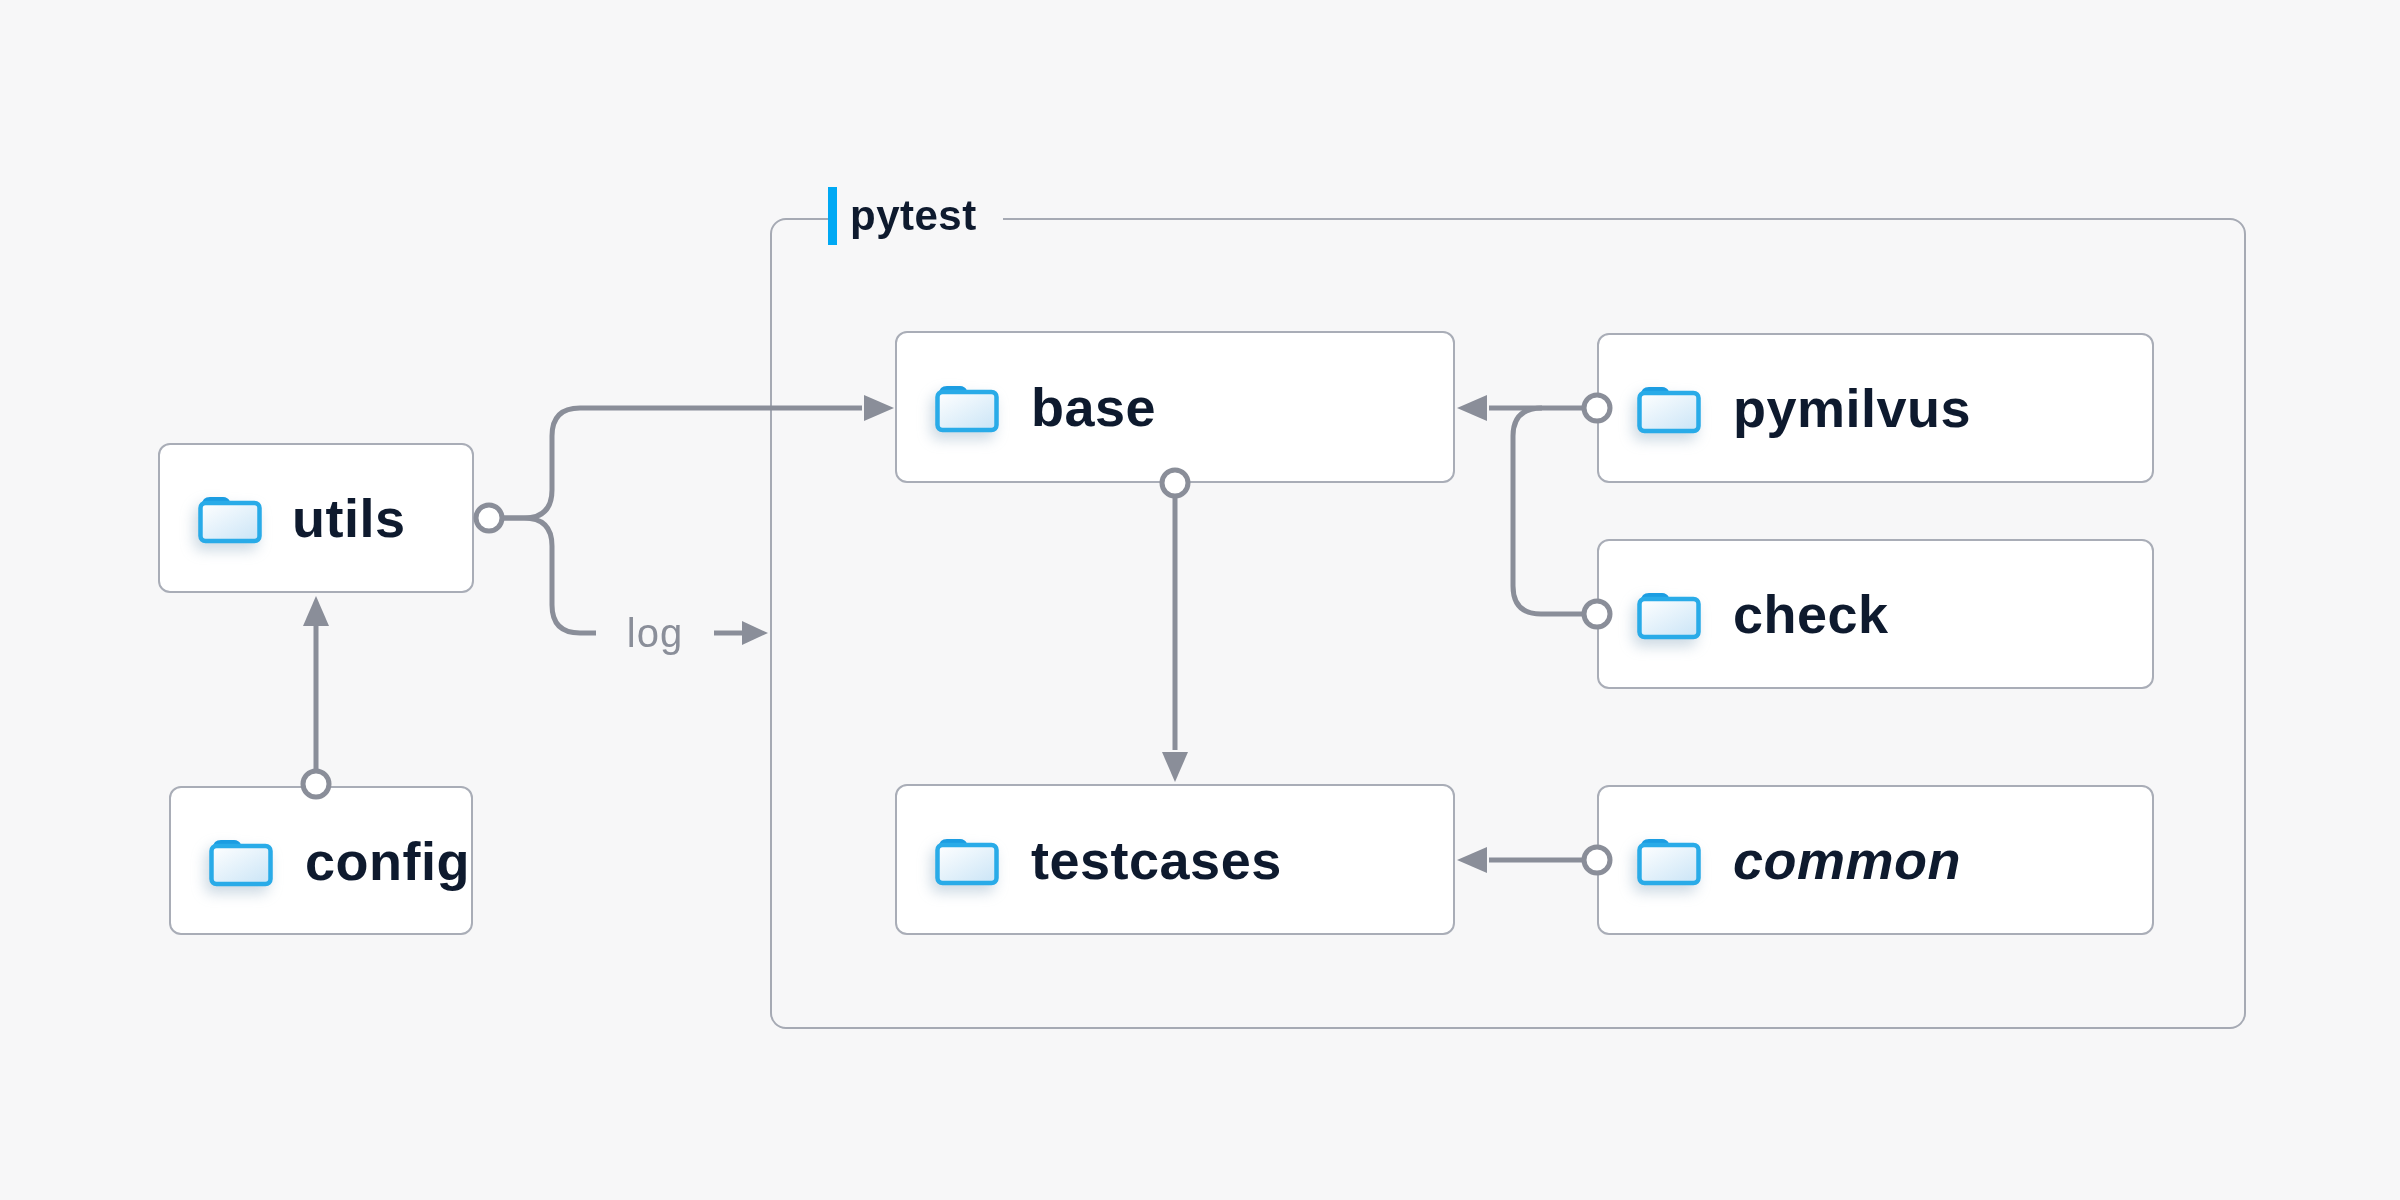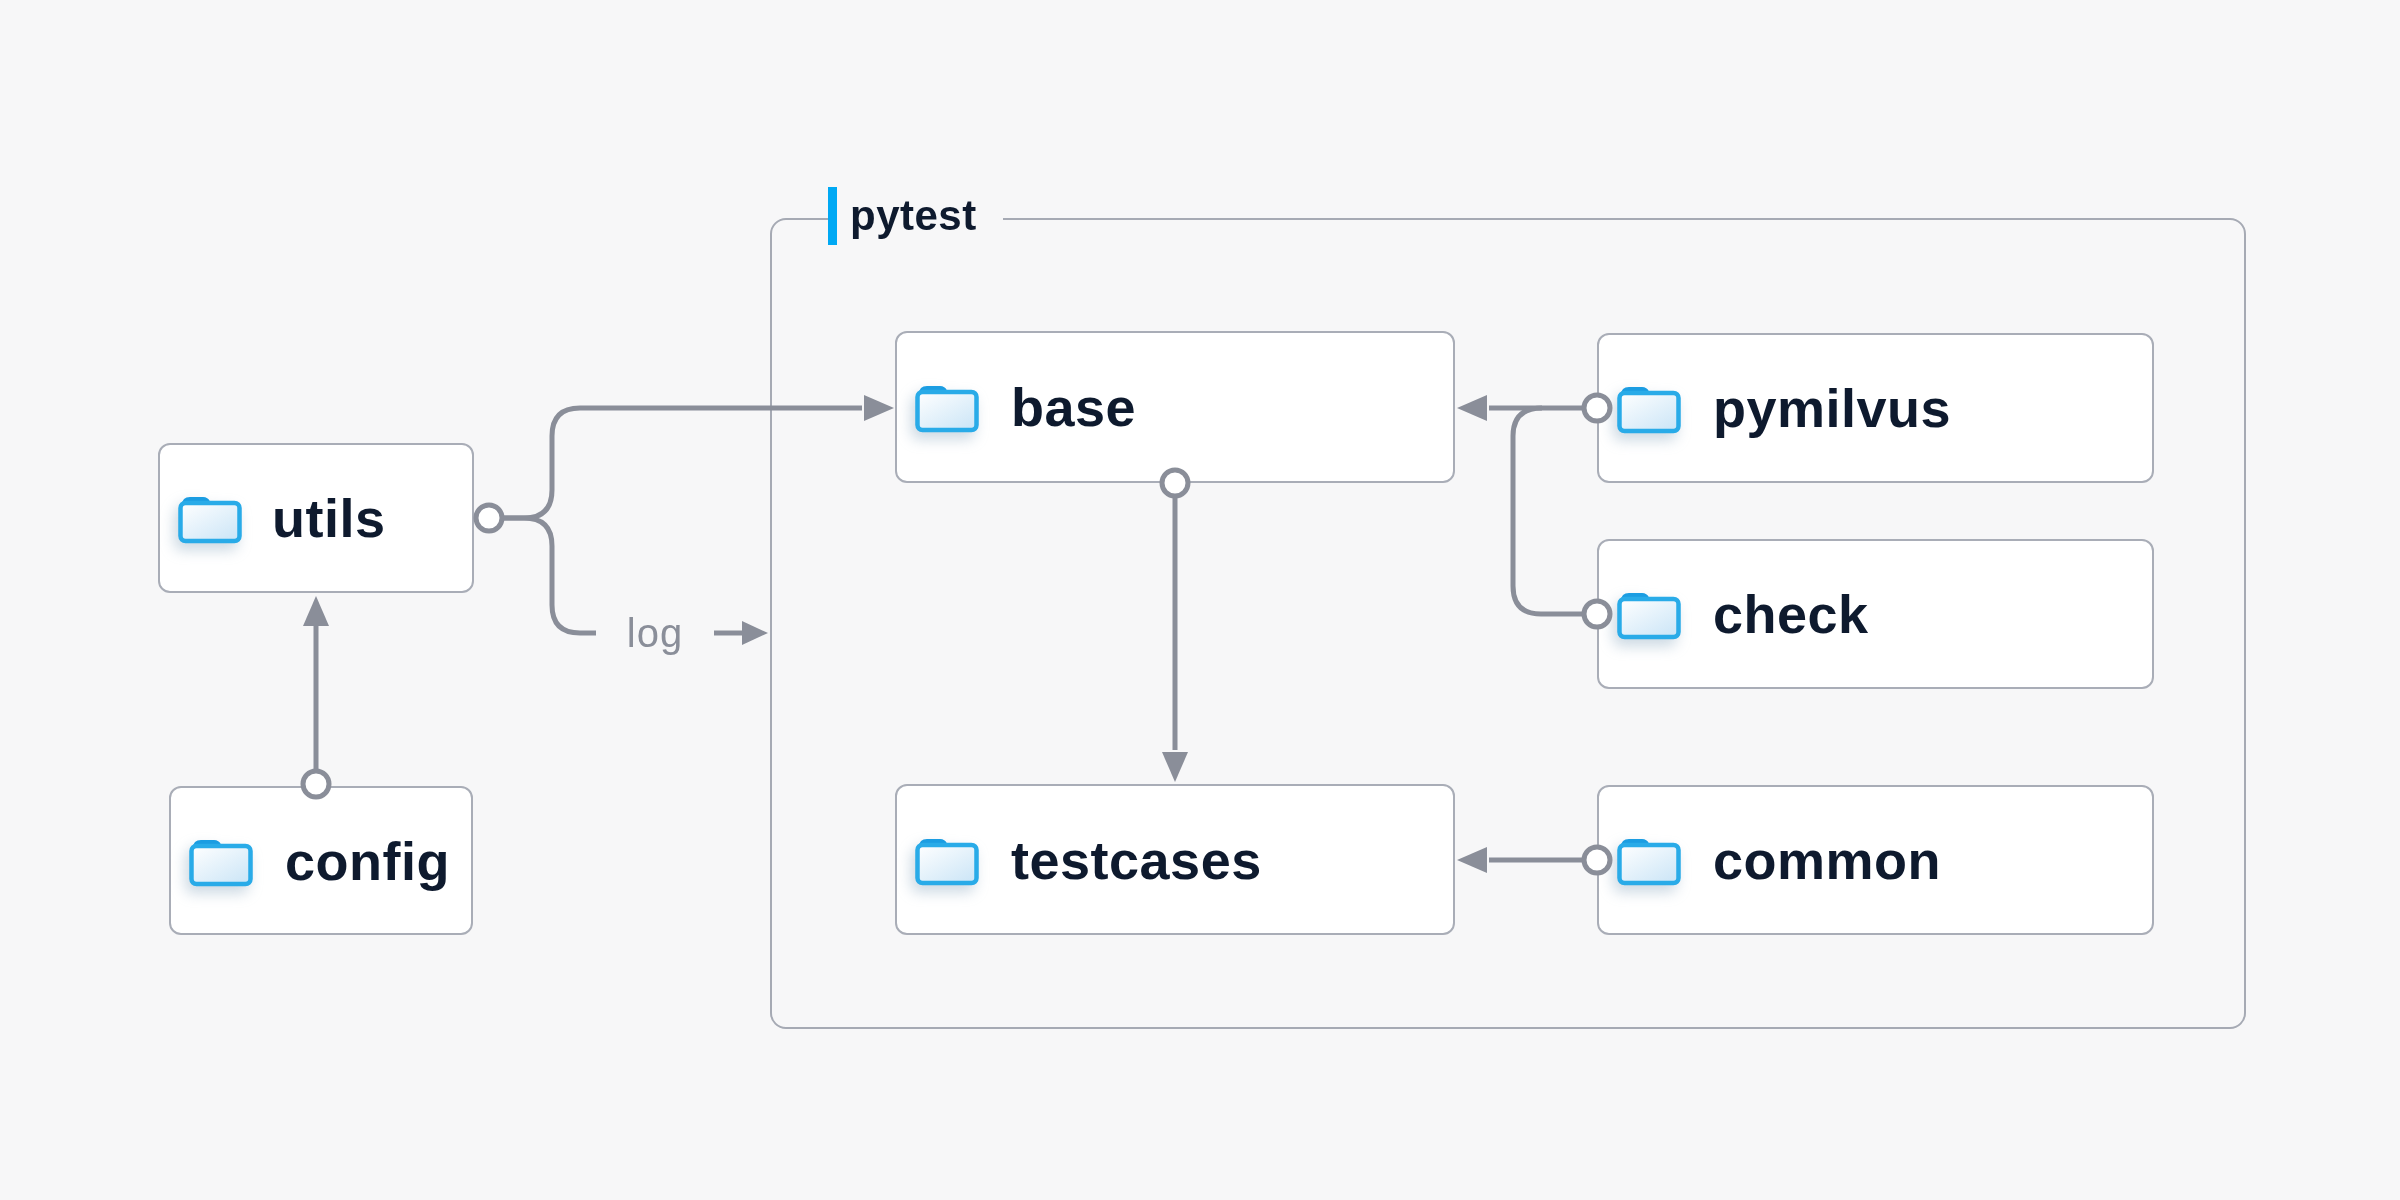--- a/index.html
+++ b/index.html
@@ -48,40 +48,40 @@
     line-height:58px;
     letter-spacing:0.5px;
   }
   
   .node{
     position:absolute;
     background:var(--node-fill,#ffffff);
     border:2px solid var(--node-border,#a9adb7);
     border-radius:12px;
     display:flex;align-items:center;
-    padding-left:16px;gap:30px;
+    padding-left:36px;gap:30px;
     z-index:2;
   }
   .node .label{
     font-size:54px;font-weight:600;
     color:var(--text,#0e1a2e);
     letter-spacing:0.5px;
     white-space:nowrap;
   }
   .node .folder{
     width:68px;height:52px;flex:0 0 auto;
     filter:drop-shadow(-4px 7px 7px rgba(110,145,175,0.35));
   }
   .n-utils    {left:158px; top:443px; width:316px; height:150px;gap:28px;}
   .n-config   {left:169px; top:786px; width:304px; height:149px;}
   .n-base     {left:895px; top:331px; width:560px; height:152px;}
   .n-testcases{left:895px; top:784px; width:560px; height:151px;}
   .n-pymilvus {left:1597px;top:333px; width:557px; height:150px;}
   .n-check    {left:1597px;top:539px; width:557px; height:150px;}
-  .n-common   {left:1597px;top:785px; width:557px; height:150px;}
+  .n-common   {left:1597px;top:785px; width:557px; height:150px;font-style:italic;}
   
   .wires{
     position:absolute;left:0;top:0;width:2400px;height:1200px;
     z-index:5;pointer-events:none;
   }
   .wires path{fill:none;stroke:var(--line,#8a8e99);stroke-width:5;}
   .wires polygon{fill:var(--line,#8a8e99);stroke:none;}
   .wires circle{fill:#ffffff;stroke:var(--line,#8a8e99);stroke-width:5;}
   .edge-label{
     position:absolute;

